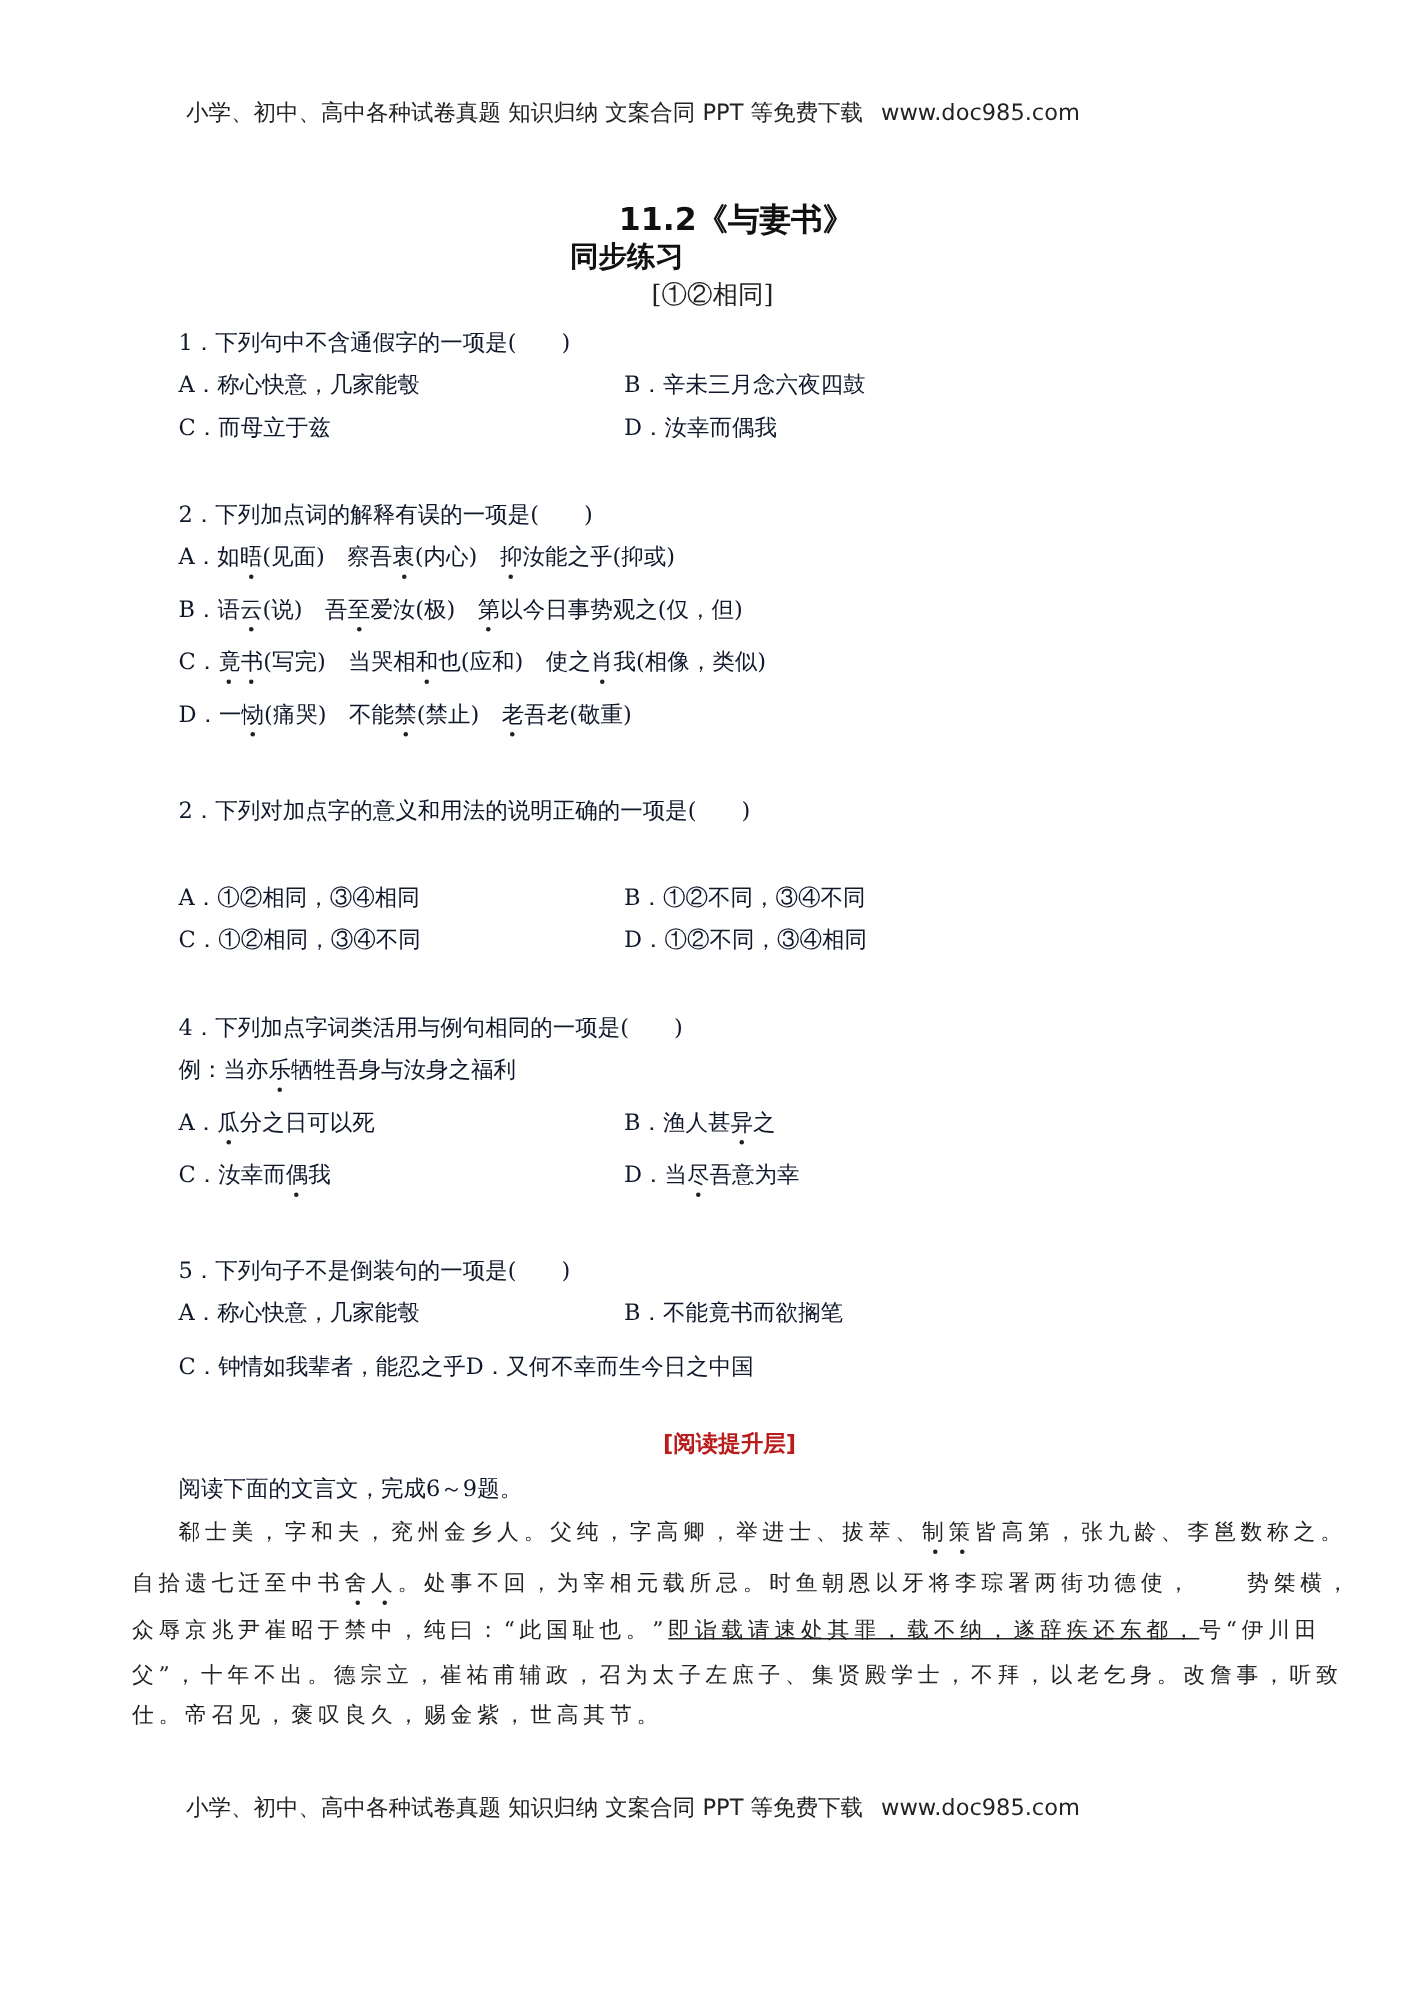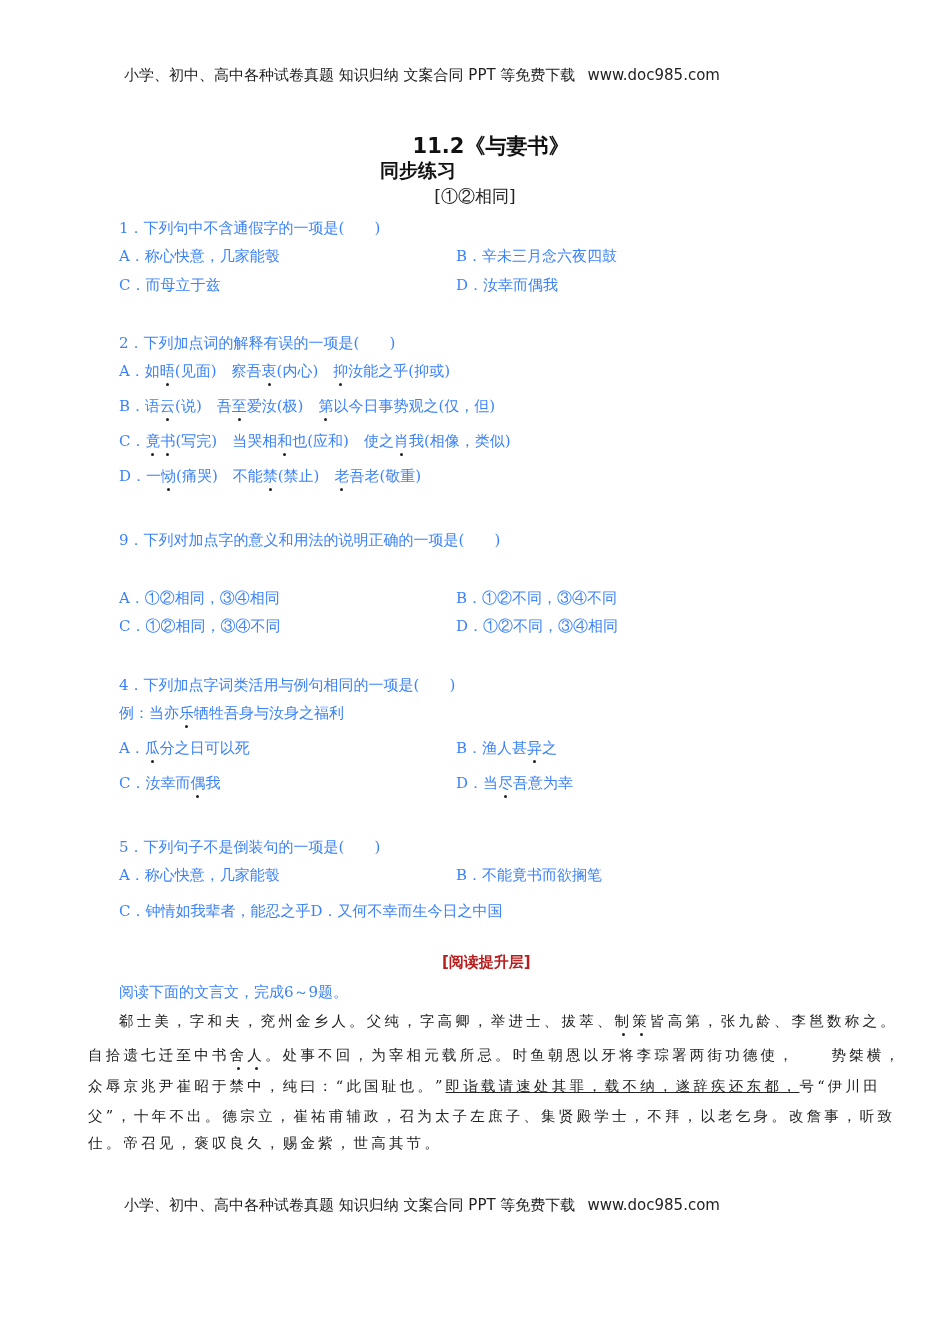--- a/index.html
+++ b/index.html
@@ -25,24 +25,24 @@
     .subtitle {
       position: absolute; top: 158px; left: 0; width: 836px; text-align: center;
       font-family: "DejaVu Sans", "Liberation Sans", sans-serif;
       font-weight: bold; font-size: 19px; color: #111;
     }
     .section1 {
       position: absolute; top: 185px; left: 0; width: 950px; text-align: center;
       font-size: 17px; color: #222;
     }
     .line {
-      position: absolute; font-size: 15px; white-space: nowrap; color: #3b82f6;
+      position: absolute; font-size: 15px; white-space: nowrap; color: #0f172a;
     }
     .col-a { left: 119px; }
-    .col-b { left: 416px; margin-left: 40px; }
+    .col-b { left: 416px; }
     .dot { position: relative; display: inline-block; }
     .dot::after {
       content: ""; position: absolute; left: 50%; bottom: -5px;
       width: 3px; height: 3px; margin-left: -1.5px; border-radius: 50%;
       background: #222;
     }
     .section2 {
       position: absolute; top: 953px; left: 442px;
       font-family: "DejaVu Sans", "Liberation Sans", sans-serif;
       font-weight: bold; font-size: 15px; color: #b91c1c;
@@ -69,21 +69,21 @@
 <div class="line col-b" style="top:247px">B．辛未三月念六夜四鼓</div>
 <div class="line col-a" style="top:276px">C．而母立于兹</div>
 <div class="line col-b" style="top:276px">D．汝幸而偶我</div>
 
 <div class="line col-a" style="top:334px">2．下列加点词的解释有误的一项是(　　)</div>
 <div class="line col-a" style="top:362px"><span>A．如</span><span class="dot">晤</span><span>(见面)　察吾</span><span class="dot">衷</span><span>(内心)　</span><span class="dot">抑</span><span>汝能之乎(抑或)</span></div>
 <div class="line col-a" style="top:397px"><span>B．语</span><span class="dot">云</span><span>(说)　吾</span><span class="dot">至</span><span>爱汝(极)　</span><span class="dot">第</span><span>以今日事势观之(仅，但)</span></div>
 <div class="line col-a" style="top:432px"><span>C．</span><span class="dot">竟</span><span></span><span class="dot">书</span><span>(写完)　当哭相</span><span class="dot">和</span><span>也(应和)　使之</span><span class="dot">肖</span><span>我(相像，类似)</span></div>
 <div class="line col-a" style="top:467px"><span>D．一</span><span class="dot">恸</span><span>(痛哭)　不能</span><span class="dot">禁</span><span>(禁止)　</span><span class="dot">老</span><span>吾老(敬重)</span></div>
 
-<div class="line col-a" style="top:531px">9．下列对加点字的意义和用法的说明正确的一项是(　　)</div>
+<div class="line col-a" style="top:531px">2．下列对加点字的意义和用法的说明正确的一项是(　　)</div>
 <div class="line col-a" style="top:589px">A．①②相同，③④相同</div>
 <div class="line col-b" style="top:589px">B．①②不同，③④不同</div>
 <div class="line col-a" style="top:617px">C．①②相同，③④不同</div>
 <div class="line col-b" style="top:617px">D．①②不同，③④相同</div>
 
 <div class="line col-a" style="top:676px">4．下列加点字词类活用与例句相同的一项是(　　)</div>
 <div class="line col-a" style="top:704px"><span>例：当亦</span><span class="dot">乐</span><span>牺牲吾身与汝身之福利</span></div>
 <div class="line col-a" style="top:739px"><span>A．</span><span class="dot">瓜</span><span>分之日可以死</span></div>
 <div class="line col-b" style="top:739px"><span>B．渔人甚</span><span class="dot">异</span><span>之</span></div>
 <div class="line col-a" style="top:774px"><span>C．汝幸而</span><span class="dot">偶</span><span>我</span></div>

